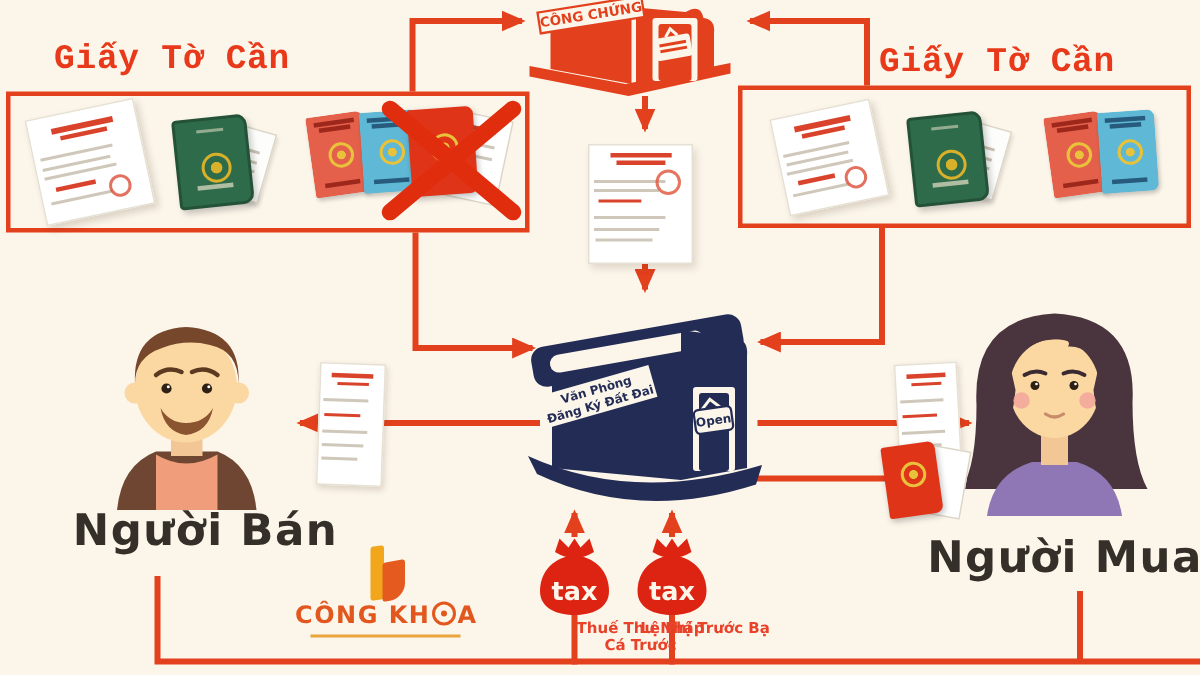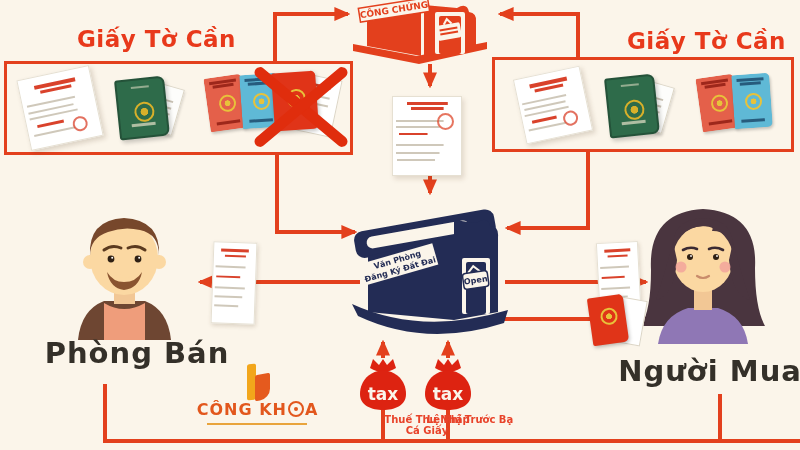--- a/index.html
+++ b/index.html
@@ -3,21 +3,21 @@
 <meta charset="utf-8">
 <style>
   html,body{margin:0;padding:0;}
   body{font-family:"DejaVu Sans", sans-serif; background:#e9e4d8;}
   .canvas{position:relative;width:800px;height:450px;background:#FBF5EA;overflow:hidden;}
   .abs{position:absolute;}
   svg{display:block;}
   .connectors{position:absolute;left:0;top:0;z-index:1;}
 
   
-  .docs-title{position:absolute;z-index:4;text-align:right;font-weight:bold;font-size:23px;color:#E8391B;letter-spacing:.5px;}
+  .docs-title{position:absolute;z-index:4;text-align:left;font-weight:bold;font-size:23px;color:#E8391B;letter-spacing:.5px;font-family:Liberation Mono, monospace;}
   .person-label{position:absolute;z-index:4;text-align:center;font-weight:bold;font-size:29px;color:#343029;letter-spacing:1px;}
 
   
   .docs-box{position:absolute;z-index:2;border:3px solid #E3401D;background:transparent;}
 
   
   .cert{position:absolute;z-index:3;background-color:#fff;border:1px solid #E6E0D2;box-shadow:2px 3px 5px rgba(80,50,20,.18);
     background-image:
       linear-gradient(#D9422B,#D9422B),linear-gradient(#D9422B,#D9422B),
       linear-gradient(#CFC8BA,#CFC8BA),linear-gradient(#CFC8BA,#CFC8BA),
@@ -215,21 +215,21 @@
     <path d="M38,46 Q36,10 72,8 Q109,10 107,46 Q107,24 88,20 Q72,16 56,22 Q38,28 38,46 Z" fill="#77472B"></path>
     <path d="M52,40 q8,-6 17,-2" stroke="#5B3A1F" stroke-width="3" fill="none" stroke-linecap="round"></path>
     <path d="M76,38 q9,-4 17,2" stroke="#5B3A1F" stroke-width="3" fill="none" stroke-linecap="round"></path>
     <circle cx="59" cy="49" r="3.4" fill="#2E2014"></circle>
     <circle cx="86" cy="49" r="3.4" fill="#2E2014"></circle>
     <circle cx="60.2" cy="47.8" r="1" fill="#fff"></circle>
     <circle cx="87.2" cy="47.8" r="1" fill="#fff"></circle>
     <path d="M55,62 Q58,78 72,80 Q87,78 90,62 Q84,72 72,72 Q61,72 55,62 Z" fill="#8A5430"></path>
     <path d="M64,64 Q72,70 81,64" stroke="#FBD8A2" stroke-width="2.4" fill="none" stroke-linecap="round"></path>
   </svg>
-  <div class="person-label" style="left:37px;top:336px;width:200px;">Phòng Bán</div>
+  <div class="person-label" style="left:37px;top:336px;width:200px;">Người Bán</div>
 
   <svg class="abs" style="left:628px;top:204px;z-index:3;" width="150" height="140" viewBox="0 0 150 140">
     <path d="M75,5 Q20,8 23,66 Q23,106 13,122 L137,122 Q127,104 127,64 Q130,8 75,5 Z" fill="#4A353F"></path>
     <path d="M30,140 Q34,112 60,104 L90,104 Q116,112 120,140 Z" fill="#8F77B5"></path>
     <rect x="66" y="84" width="18" height="22" fill="#F2C795"></rect>
     <ellipse cx="75" cy="55" rx="30" ry="33" fill="#FBD8A2"></ellipse>
     <path d="M45,48 Q42,16 75,14 Q108,16 105,48 Q100,26 84,27 Q88,20 68,23 Q48,28 45,48 Z" fill="#4A353F"></path>
     <path d="M45,38 Q36,72 28,96 Q46,92 49,56 Z" fill="#4A353F"></path>
     <path d="M105,38 Q114,72 122,96 Q104,92 101,56 Z" fill="#4A353F"></path>
     <path d="M55,46 q7,-4 14,-1" stroke="#3A2A32" stroke-width="2.6" fill="none" stroke-linecap="round"></path>
@@ -256,21 +256,21 @@
     <path d="M30,12 C13,14 7,26 7,36 C7,48 19,52 30,52 C41,52 53,48 53,36 C53,26 47,14 30,12 Z" fill="#DD2311"></path>
     <text x="30" y="42" text-anchor="middle" font-size="17" font-weight="bold" fill="#FBF5EA">tax</text>
   </svg>
   <svg class="abs" style="left:418px;top:358px;z-index:3;" width="60" height="52" viewBox="0 0 60 52">
     <path d="M20,1 L26,7 L30,1 L34,7 L40,1 L43,10 Q30,18 17,10 Z" fill="#DD2311"></path>
     <path d="M30,12 C13,14 7,26 7,36 C7,48 19,52 30,52 C41,52 53,48 53,36 C53,26 47,14 30,12 Z" fill="#DD2311"></path>
     <text x="30" y="42" text-anchor="middle" font-size="17" font-weight="bold" fill="#FBF5EA">tax</text>
   </svg>
   <div class="tax-caption" style="left:333px;top:414px;width:100px;margin-left:44px;">
     <div>Thuế Thu Nhập</div>
-    <div>Cá Giấy</div>
+    <div>Cá Trước</div>
   </div>
   <div class="tax-caption" style="left:418px;top:414px;width:104px;">
     <div>Lệ Phí Trước Bạ</div>
     <div></div>
   </div>
 
   <div class="brand-mark" style="left:243px;top:364px;">
     <div class="bar-y"></div>
     <div class="bar-o"></div>
   </div>

